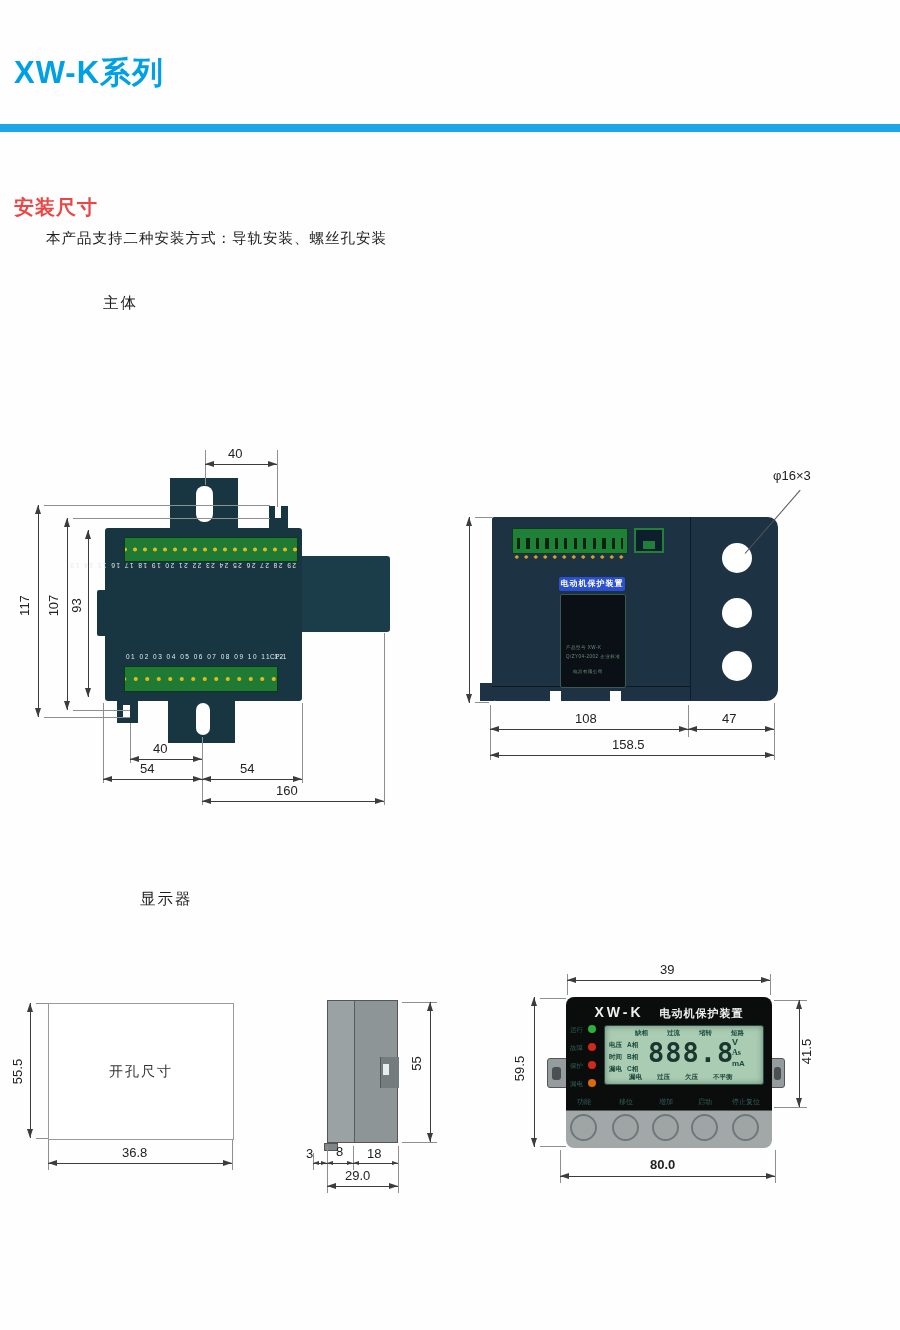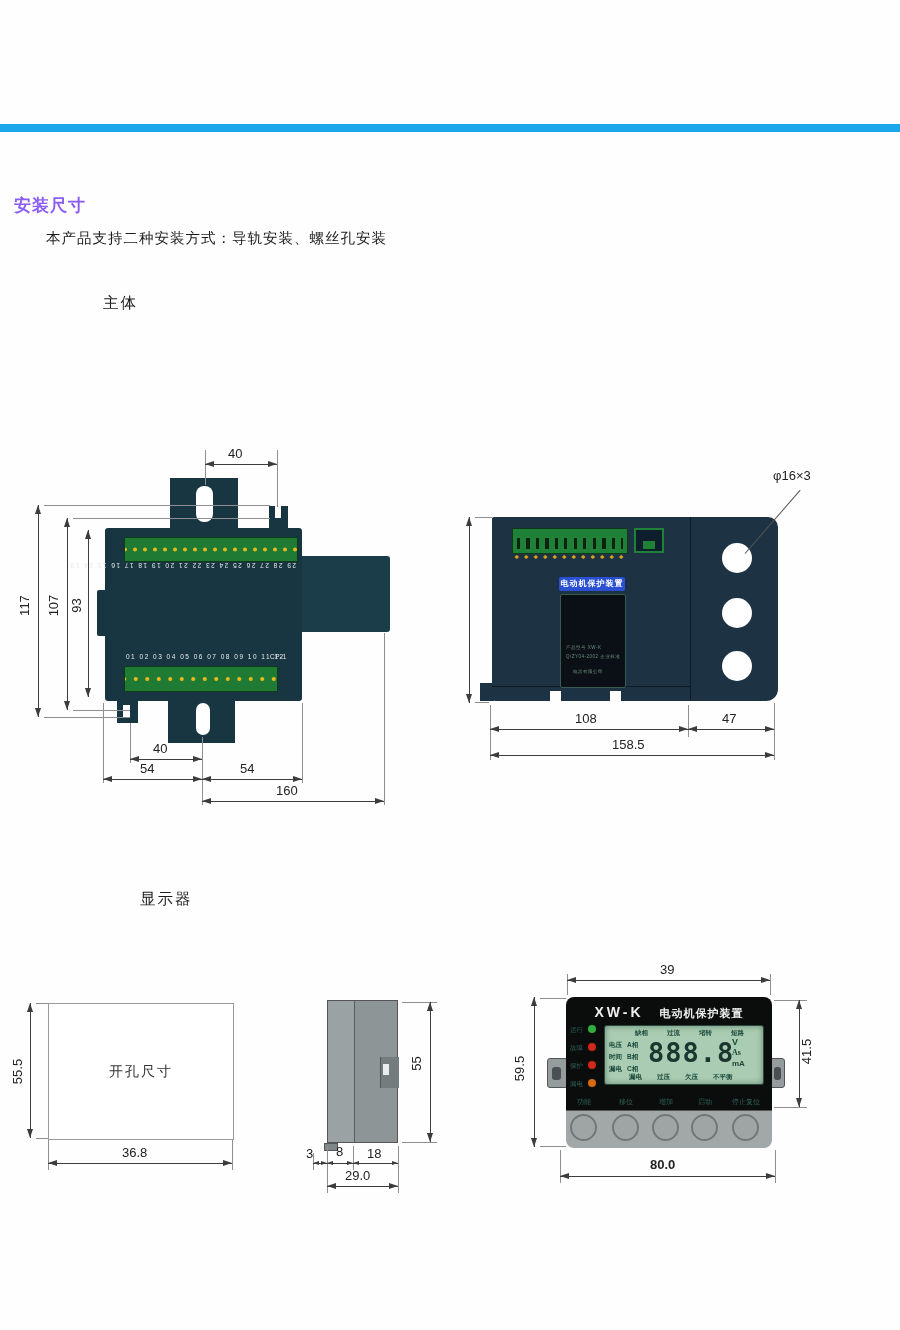--- a/index.html
+++ b/index.html
@@ -3,21 +3,21 @@
 <meta charset="utf-8">
 <style>
   html,body{margin:0;padding:0;background:#e8e8e8;}
   #canvas{position:relative;width:900px;height:1330px;margin:0 auto;background:#fefefe;overflow:hidden;
           font-family:"Liberation Sans","DejaVu Sans",sans-serif;}
   .abs{position:absolute;}
   
   .h1{font-size:31px;font-weight:bold;color:#00a0e6;letter-spacing:1px;}
   .h2{font-size:18px;font-weight:bold;color:#00a0e6;letter-spacing:1px;}
   .bar{background:#1aa6e8;}
-  .sec{font-size:17px;font-weight:bold;color:#8b5cf6;letter-spacing:1px;}
+  .sec{font-size:20px;font-weight:bold;color:#ef4444;letter-spacing:1px;}
   .body-txt{font-size:14.5px;color:#1c1c1c;letter-spacing:1px;}
   .sub-lbl{font-size:15.5px;color:#1c1c1c;letter-spacing:2px;}
   
   .dh{position:absolute;height:0;border-top:1px solid #3c3c3c;}
   .dh::before{content:"";position:absolute;left:0;top:-4px;border-top:3.5px solid transparent;border-bottom:3.5px solid transparent;border-right:9px solid #3c3c3c;}
   .dh::after{content:"";position:absolute;right:0;top:-4px;border-top:3.5px solid transparent;border-bottom:3.5px solid transparent;border-left:9px solid #3c3c3c;}
   .dh.sm::before{top:-3px;border-top-width:2.5px;border-bottom-width:2.5px;border-right-width:6px;}
   .dh.sm::after{top:-3px;border-top-width:2.5px;border-bottom-width:2.5px;border-left-width:6px;}
   .dv{position:absolute;width:0;border-left:1px solid #3c3c3c;}
   .dv::before{content:"";position:absolute;top:0;left:-4px;border-left:3.5px solid transparent;border-right:3.5px solid transparent;border-bottom:9px solid #3c3c3c;}
@@ -43,20 +43,21 @@
   .led{position:absolute;width:8px;height:8px;border-radius:50%;}
   .btnlbl{position:absolute;font-size:7px;color:#2e6059;white-space:nowrap;text-align:center;width:40px;}
   .btn{position:absolute;width:27px;height:27px;border-radius:50%;background:#9fa5a5;border:2px solid #6f7879;box-sizing:border-box;}
   .npl{position:absolute;font-size:4.5px;color:#6f917d;white-space:nowrap;letter-spacing:.5px;}
 </style>
 </head>
 <body>
 
 <div id="canvas">
 
+  <div class="abs h1" style="left:14px;top:52px;">XW-K系列</div>
   <div class="abs bar" style="left:0;top:124px;width:900px;height:8px;"></div>
 
   <div class="abs sec" style="left:14px;top:194px;">安装尺寸</div>
   <div class="abs body-txt" style="left:46px;top:229px;">本产品支持二种安装方式：导轨安装、螺丝孔安装</div>
   <div class="abs sub-lbl" style="left:103px;top:293px;text-align:right;">主体</div>
 
   <div>
 
     <div class="abs teal" style="left:97px;top:590px;width:10px;height:46px;border-radius:2px 0 0 2px;"></div>
     <div class="abs teal" style="left:170px;top:478px;width:68px;height:52px;"></div>

